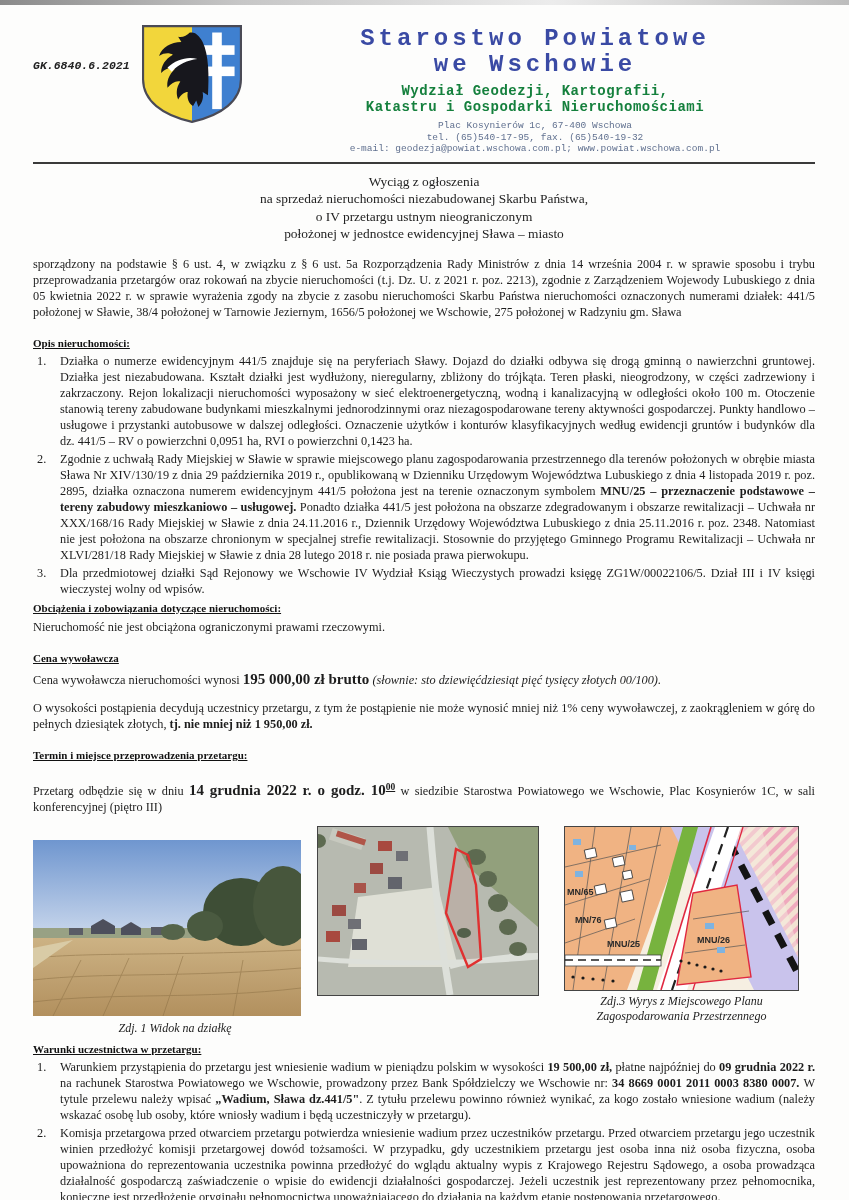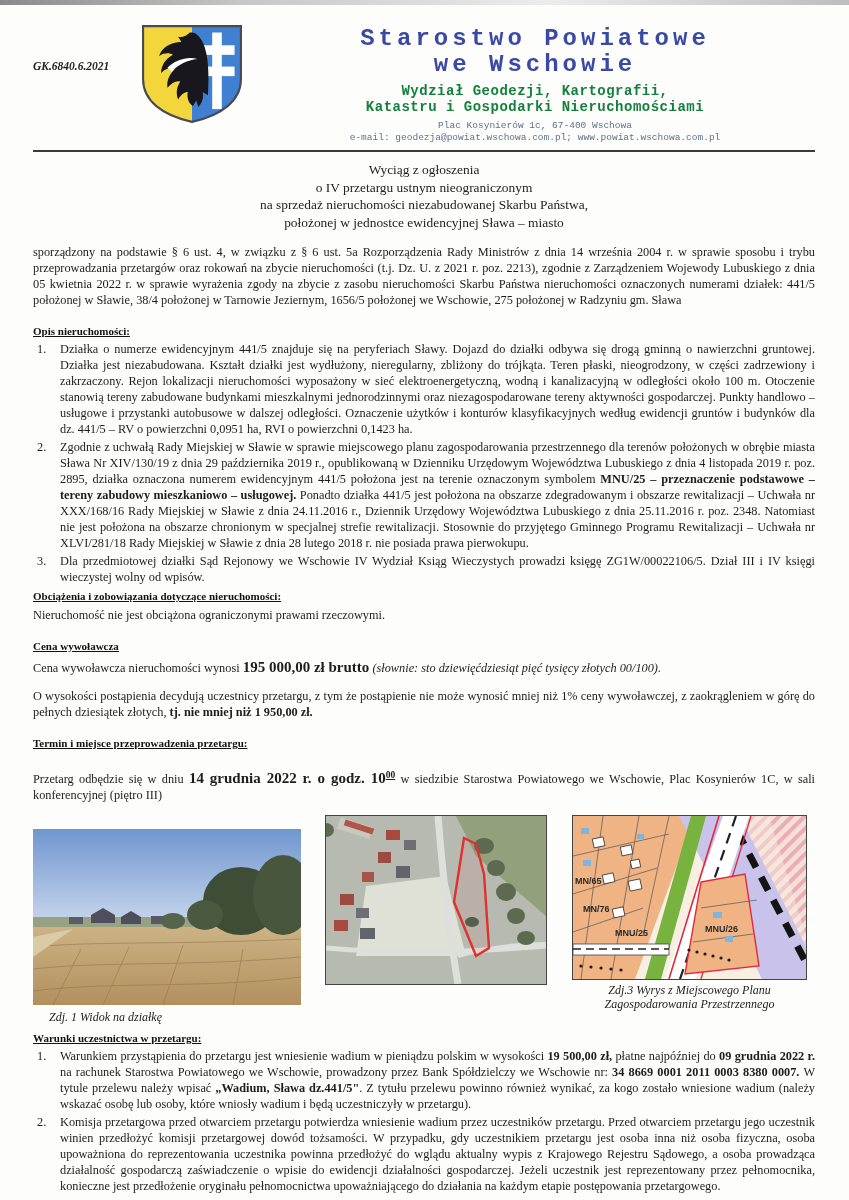--- a/index.html
+++ b/index.html
@@ -6,21 +6,21 @@
   body{
     width:849px;height:1200px;background:#fdfdfc;overflow:hidden;position:relative;
     font-family:"Liberation Serif","DejaVu Serif",serif;
     font-size:12.3px;line-height:16px;color:#1d1d1d;
   }
   .scan-strip{position:absolute;top:0;left:0;right:0;height:5px;
     background:linear-gradient(90deg,#8a8a8a,#c6c6c6 28%,#ececec 65%,#bdbdbd);}
   .page{padding:12px 34px 0 33px;}
   
   .hdr{display:flex;margin-top:6px;}
-  .gk{width:96px;flex:none;font-weight:bold;font-style:italic;font-size:11.5px;padding-top:40px;color:#222;}
+  .gk{width:96px;flex:none;font-weight:bold;font-style:italic;font-size:11.5px;padding-top:40px;color:#222;font-family:Liberation Mono, monospace;}
   .crest-box{width:126px;flex:none;text-align:center;padding-top:6px;}
   .hdr-text{flex:1;text-align:center;font-family:"Liberation Mono","DejaVu Sans Mono",monospace;padding-top:8px;}
   .office-name{font-size:24px;font-weight:bold;letter-spacing:4px;color:#3a4aa4;line-height:26px;}
   .dept{font-size:14px;font-weight:bold;color:#15803d;line-height:16px;margin-top:5px;letter-spacing:0.5px;}
   .addr{font-size:9.5px;color:#60708f;line-height:11.5px;margin-top:5px;}
   .rule{border:none;border-top:2px solid #3a3a3a;margin:7px 0 0 0;}
   
   .doc-title{text-align:center;font-weight:normal;font-size:13.4px;line-height:17.5px;margin-top:9px;color:#222;}
   .para{text-align:justify;margin-top:0;}
   .intro{margin-top:13px;}
@@ -75,30 +75,31 @@
         </g>
         <path d="M4,2 H96 V52 C96,72 78,86 50,92 C22,86 4,72 4,52 Z" fill="none" stroke="#4a4a55" stroke-width="2"></path>
       </svg>
     </div>
     <div class="hdr-text">
       <div class="office-name">Starostwo Powiatowe</div>
       <div class="office-name">we Wschowie</div>
       <div class="dept">Wydział Geodezji, Kartografii,</div>
       <div class="dept" style="margin-top:0;">Katastru i Gospodarki Nieruchomościami</div>
       <div class="addr">Plac Kosynierów 1c, 67-400 Wschowa</div>
+      <div class="addr" style="margin-top:0;">tel. (65)540-17-95, fax. (65)540-19-32</div>
       <div class="addr" style="margin-top:0;">e-mail: geodezja@powiat.wschowa.com.pl; www.powiat.wschowa.com.pl</div>
     </div>
   </div>
 
   <hr class="rule">
 
   <div class="doc-title">
     <div>Wyciąg z ogłoszenia</div>
+    <div>na sprzedaż nieruchomości niezabudowanej Skarbu Państwa,</div>
     <div>o IV przetargu ustnym nieograniczonym</div>
-    <div>na sprzedaż nieruchomości niezabudowanej Skarbu Państwa,</div>
     <div>położonej w jednostce ewidencyjnej Sława – miasto</div>
   </div>
 
   <p class="para intro">sporządzony na podstawie § 6 ust. 4, w związku z § 6 ust. 5a Rozporządzenia Rady Ministrów z dnia 14 września 2004 r. w sprawie sposobu i trybu przeprowadzania przetargów oraz rokowań na zbycie nieruchomości (t.j. Dz. U. z 2021 r. poz. 2213), zgodnie z Zarządzeniem Wojewody Lubuskiego z dnia 05 kwietnia 2022  r. w sprawie wyrażenia zgody na zbycie z zasobu nieruchomości Skarbu Państwa nieruchomości oznaczonych numerami działek: 441/5 położonej w Sławie, 38/4 położonej w Tarnowie Jeziernym, 1656/5 położonej we Wschowie, 275  położonej  w Radzyniu gm. Sława</p>
 
   <div class="sec-h mt16">Opis nieruchomości:</div>
   <div class="oli">
     <span class="oli-num">1.</span>
     <div class="oli-txt">Działka o numerze ewidencyjnym 441/5 znajduje się na peryferiach Sławy. Dojazd do działki odbywa się drogą gminną o nawierzchni gruntowej. Działka jest niezabudowana. Kształt działki jest wydłużony, nieregularny, zbliżony do trójkąta. Teren płaski, nieogrodzony, w części zadrzewiony i zakrzaczony. Rejon lokalizacji nieruchomości wyposażony w sieć elektroenergetyczną, wodną i kanalizacyjną w odległości około 100 m. Otoczenie stanowią tereny zabudowane budynkami mieszkalnymi jednorodzinnymi oraz niezagospodarowane tereny aktywności gospodarczej. Punkty handlowo – usługowe i przystanki autobusowe w dalszej odległości. Oznaczenie użytków i konturów klasyfikacyjnych według ewidencji gruntów i budynków dla dz. 441/5 – RV o powierzchni 0,0951 ha, RVI o powierzchni 0,1423 ha.</div>
   </div>
@@ -116,21 +117,21 @@
 
   <div class="sec-h mt16">Cena wywoławcza</div>
   <p class="para mt6"><span>Cena wywoławcza nieruchomości wynosi </span><span class="seg-bl">195 000,00 zł brutto</span><span> </span><span class="seg-i">(słownie: sto dziewięćdziesiąt pięć tysięcy złotych 00/100).</span></p>
   <p class="para mt3"><span>O wysokości postąpienia decydują uczestnicy przetargu, z tym że postąpienie nie może wynosić mniej niż 1% ceny wywoławczej, z zaokrągleniem w górę do pełnych dziesiątek złotych, </span><span class="seg-b">tj. nie mniej niż 1 950,00 zł.</span></p>
 
   <div class="sec-h mt16">Termin i miejsce przeprowadzenia przetargu:</div>
   <p class="para" style="margin-top:16px;"><span>Przetarg odbędzie się w dniu </span><span class="seg-bl">14 grudnia  2022 r. o godz.  10</span><span class="seg-sup">00</span><span>  w siedzibie Starostwa Powiatowego we Wschowie, Plac Kosynierów 1C, w sali konferencyjnej (piętro III)</span></p>
 
   <div class="photos">
 
-    <figure class="fig fig1" style="margin:13px 8px 0 0;">
+    <figure class="fig fig1" style="margin:13px 0 0 0;text-align:center;">
       <svg width="268" height="176" viewBox="0 0 268 176">
         <defs>
           <linearGradient id="sky" x1="0" y1="0" x2="0" y2="1">
             <stop offset="0" stop-color="#6f96cf"></stop>
               <stop offset="1" stop-color="#c9d7ec"></stop>
           </linearGradient>
           <linearGradient id="field" x1="0" y1="0" x2="0" y2="1">
             <stop offset="0" stop-color="#cdb385"></stop>
               <stop offset="1" stop-color="#b2905e"></stop>
           </linearGradient>

